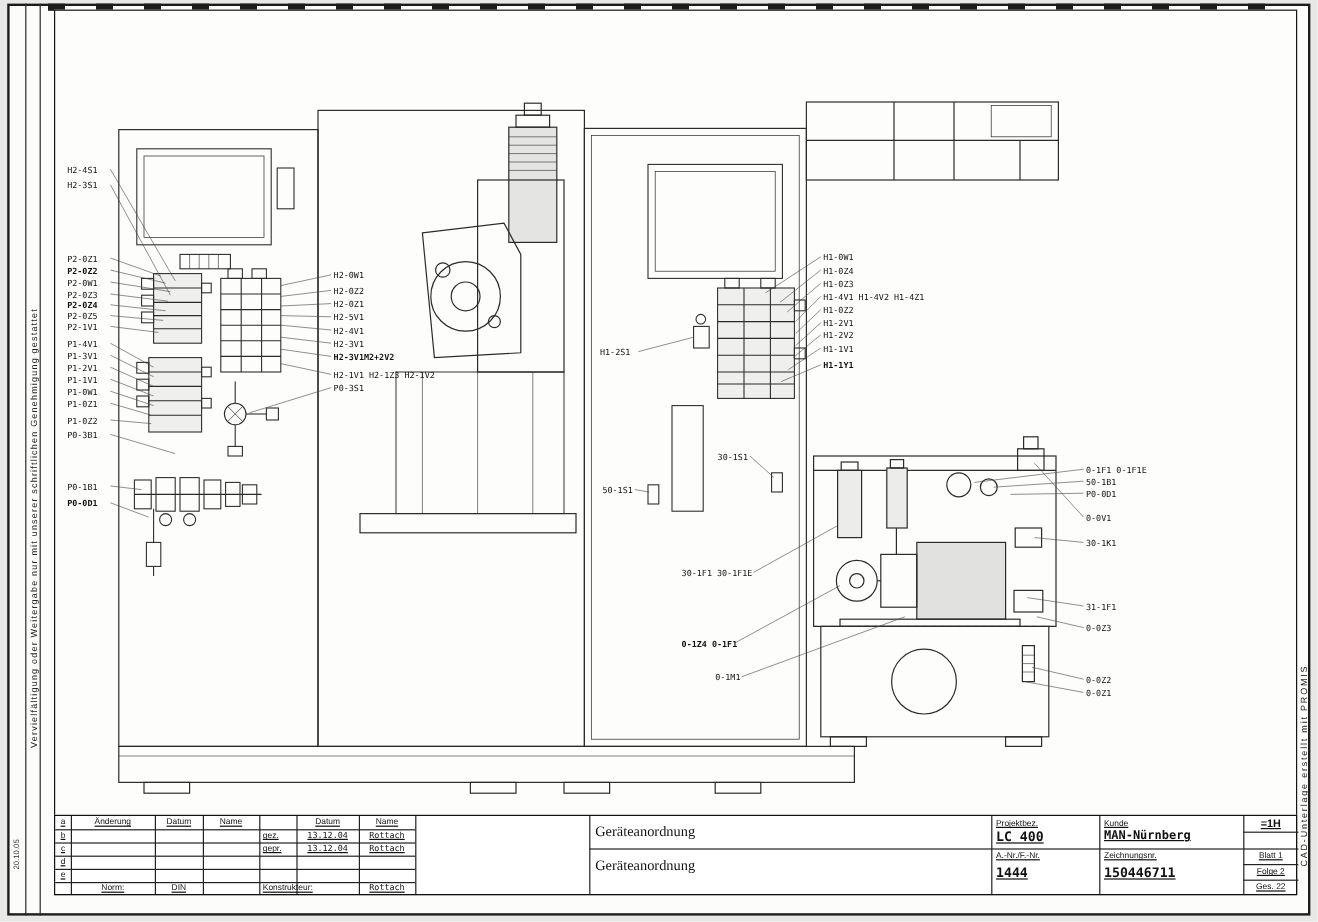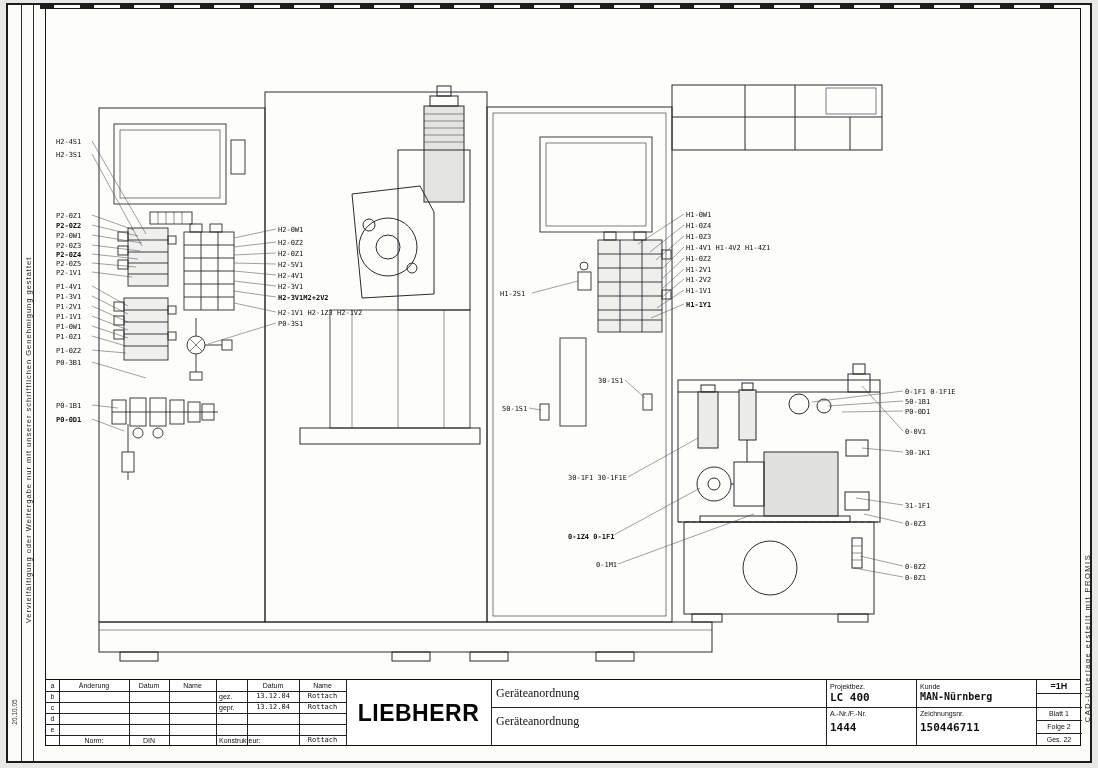--- a/index.html
+++ b/index.html
@@ -14,21 +14,21 @@
   .lbl { font-family:"DejaVu Sans Mono", monospace; font-size:7px; fill:#111; }
   .lbl.b { font-weight:bold; }
   .v-text { position:absolute; white-space:nowrap; font-size:7.5px; letter-spacing:1px; color:#222;
             transform:translate(-50%,-50%) rotate(-90deg); }
   .corner-date { position:absolute; white-space:nowrap; font-size:6.5px; color:#333;
             transform:translate(-50%,-50%) rotate(-90deg); }
   
   .titleblock { position:absolute; left:45px; top:679px; width:1036px; height:67px; border:1.5px solid #111; background:#fff; }
   .tb-v { position:absolute; top:0; width:1px; height:100%; background:#222; }
   .tb-h { position:absolute; height:1px; background:#222; }
-  .tb-text { position:absolute; font-size:7px; color:#111; line-height:1; }
+  .tb-text { position:absolute; font-size:7px; color:#111; line-height:1;text-decoration:underline; }
   .tb-center { text-align:center; }
   .tb-mono { font-family:"DejaVu Sans Mono", monospace; }
   .tb-val { font-family:"DejaVu Sans Mono", monospace; font-weight:bold; font-size:11px; }
   .tb-title { position:absolute; font-family:Liberation Serif, serif; font-size:12px; color:#111; }
   .tb-logo { position:absolute; left:300px; top:20px; width:145px; text-align:center; font-size:23px; font-weight:900;
              letter-spacing:0.5px; color:#050505; font-family:"Liberation Sans", sans-serif; }
   .tb-ref { font-weight:bold; font-size:9px; }
 </style>
 </head>
 <body>
@@ -309,21 +309,20 @@
   <div class="tb-text tb-center" style="left:253px;top:2px;width:47px">Name</div>
   <div class="tb-text" style="left:173px;top:13px">gez.</div>
   <div class="tb-text tb-center tb-mono" style="left:201px;top:13px;width:52px">13.12.04</div>
   <div class="tb-text tb-center tb-mono" style="left:253px;top:13px;width:47px">Rottach</div>
   <div class="tb-text" style="left:173px;top:24px">gepr.</div>
   <div class="tb-text tb-center tb-mono" style="left:201px;top:24px;width:52px">13.12.04</div>
   <div class="tb-text tb-center tb-mono" style="left:253px;top:24px;width:47px">Rottach</div>
   <div class="tb-text" style="left:173px;top:57px">Konstrukteur:</div>
   <div class="tb-text tb-center tb-mono" style="left:253px;top:57px;width:47px">Rottach</div>
 
-  <div class="tb-logo">LIEBHERR</div>
 
   <div class="tb-title" style="left:450px;top:6px">Geräteanordnung</div>
   <div class="tb-title" style="left:450px;top:34px">Geräteanordnung</div>
 
   <div class="tb-text" style="left:784px;top:3px">Projektbez.</div>
   <div class="tb-text tb-val" style="left:784px;top:12px">LC 400</div>
   <div class="tb-text" style="left:874px;top:3px">Kunde</div>
   <div class="tb-text tb-val" style="left:874px;top:12px;font-size:10px">MAN-Nürnberg</div>
   <div class="tb-text" style="left:784px;top:30px">A.-Nr./F.-Nr.</div>
   <div class="tb-text tb-val" style="left:784px;top:42px">1444</div>

